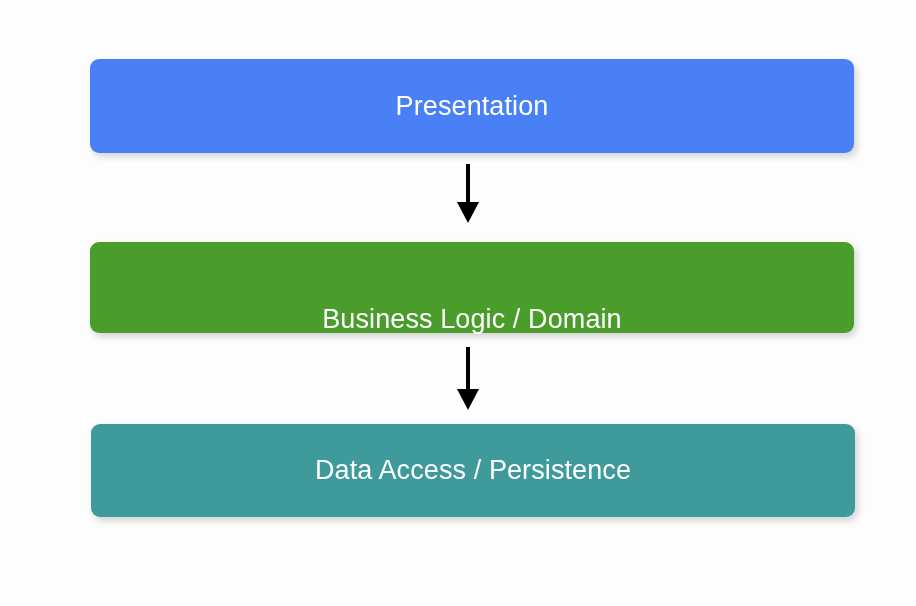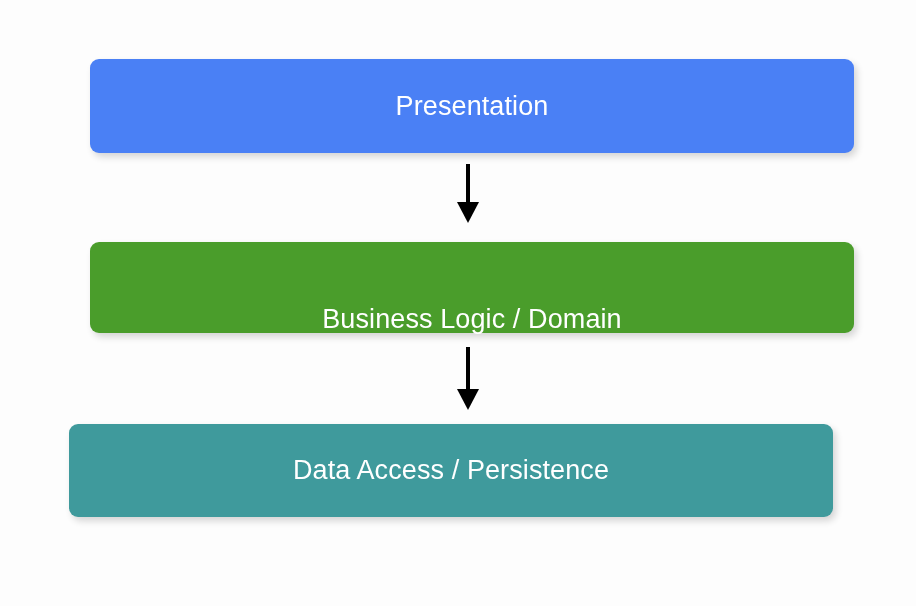--- a/index.html
+++ b/index.html
@@ -49,21 +49,21 @@
     height: 94px;
   }
   #layer-business {
     left: 78px;
     top: 242px;
     width: 764px;
     height: 91px;
     align-items: flex-end;
   }
   #layer-data {
-    left: 57px;
+    left: 79px;
     top: 424px;
     width: 764px;
     height: 93px;
   }
 
   
   .flow-arrow {
     position: absolute;
     width: 24px;
   }

